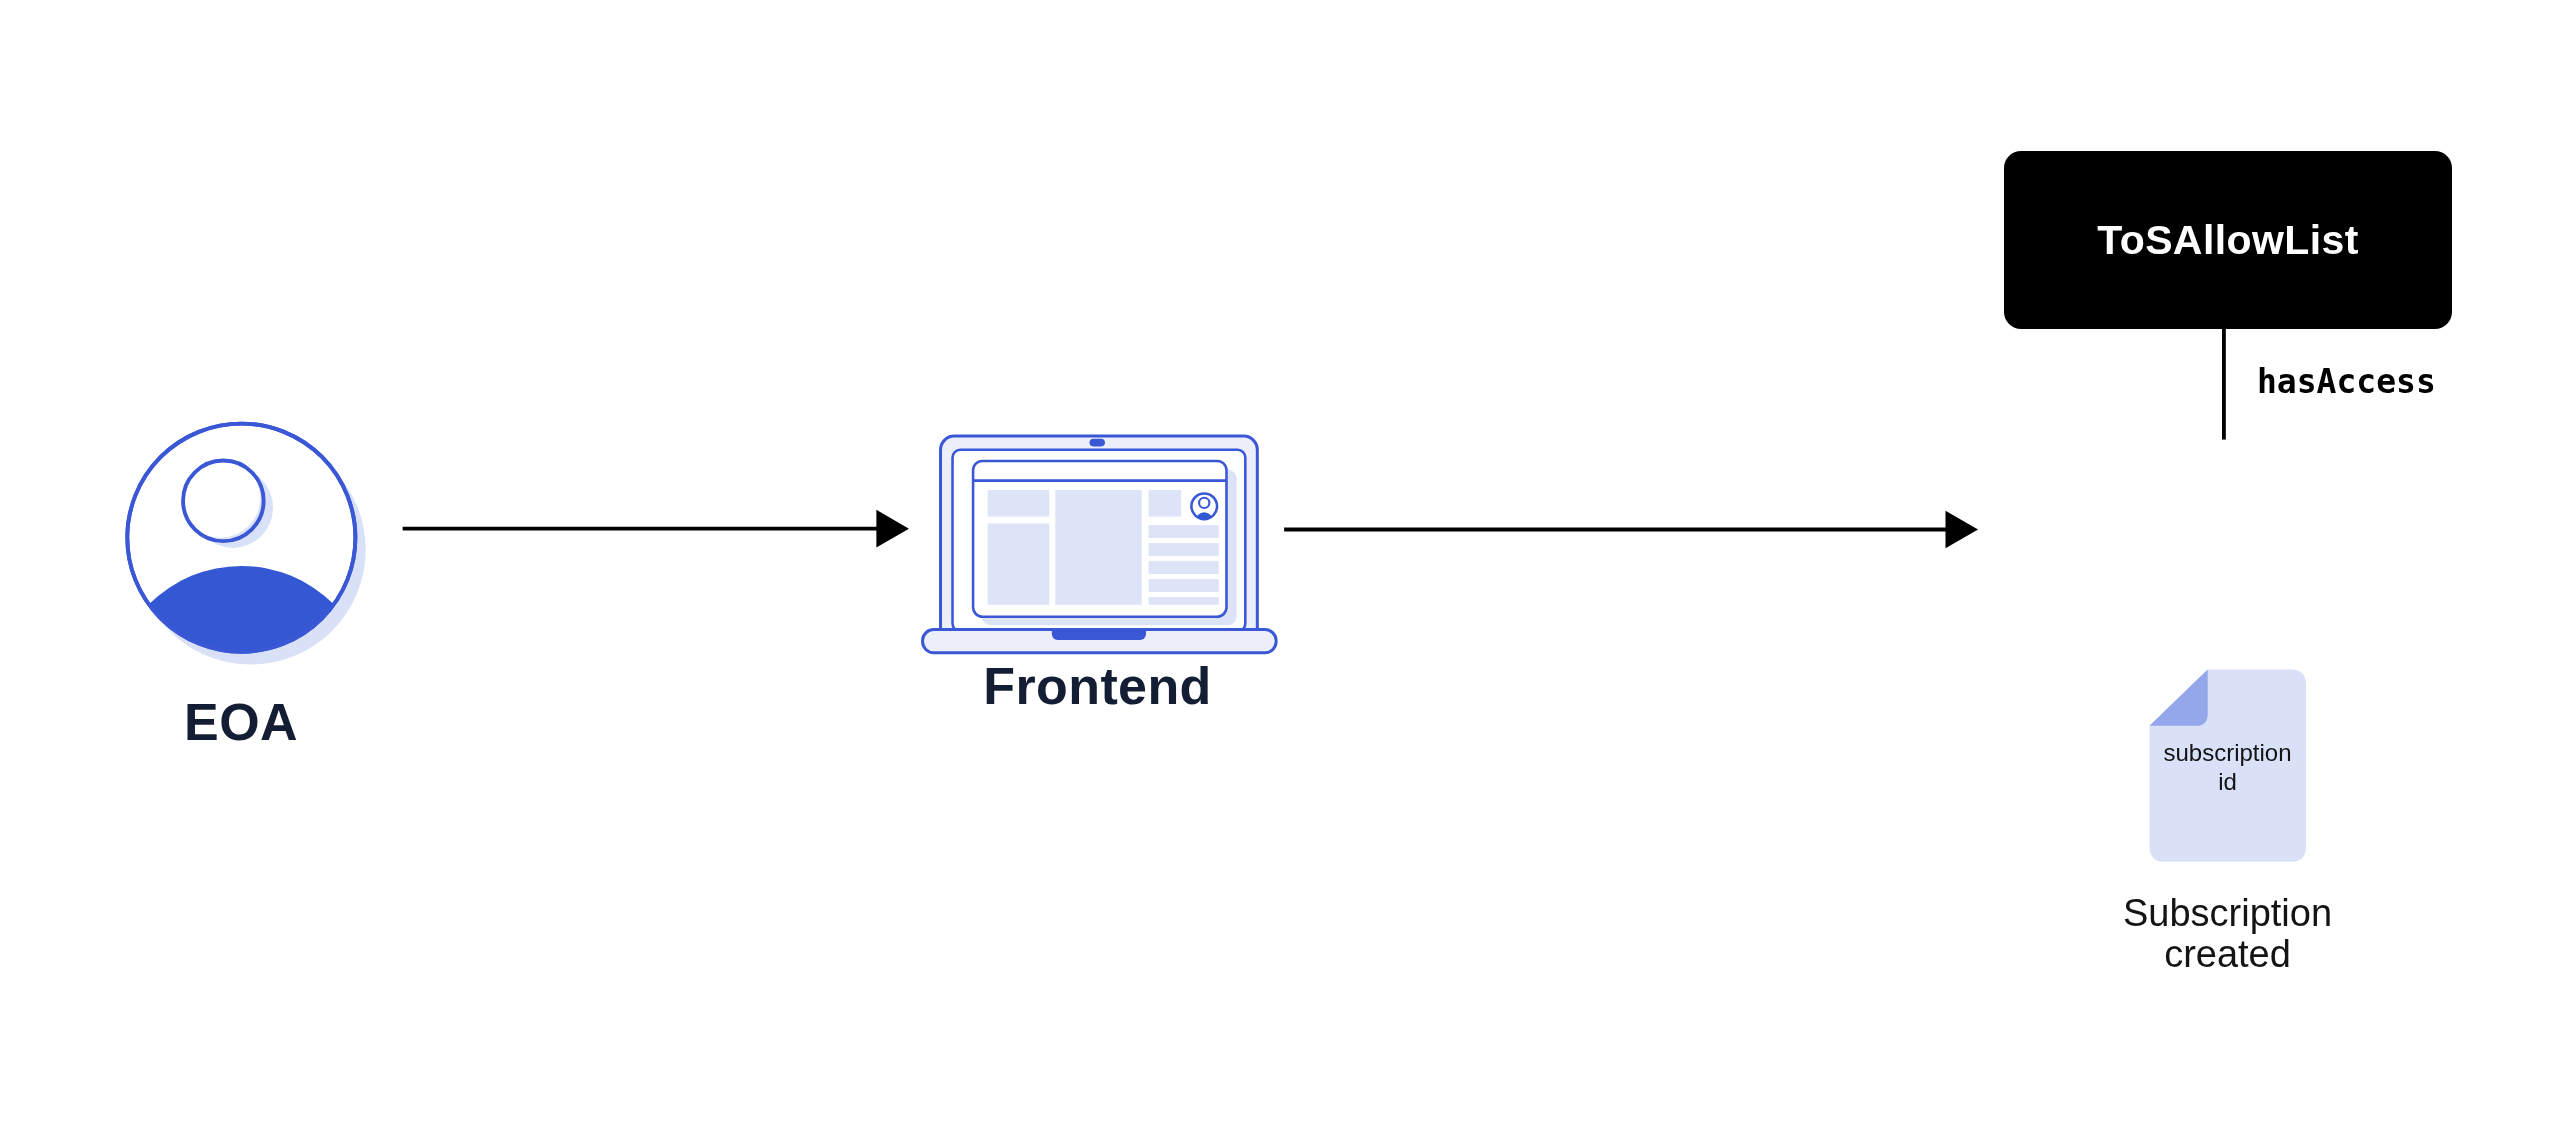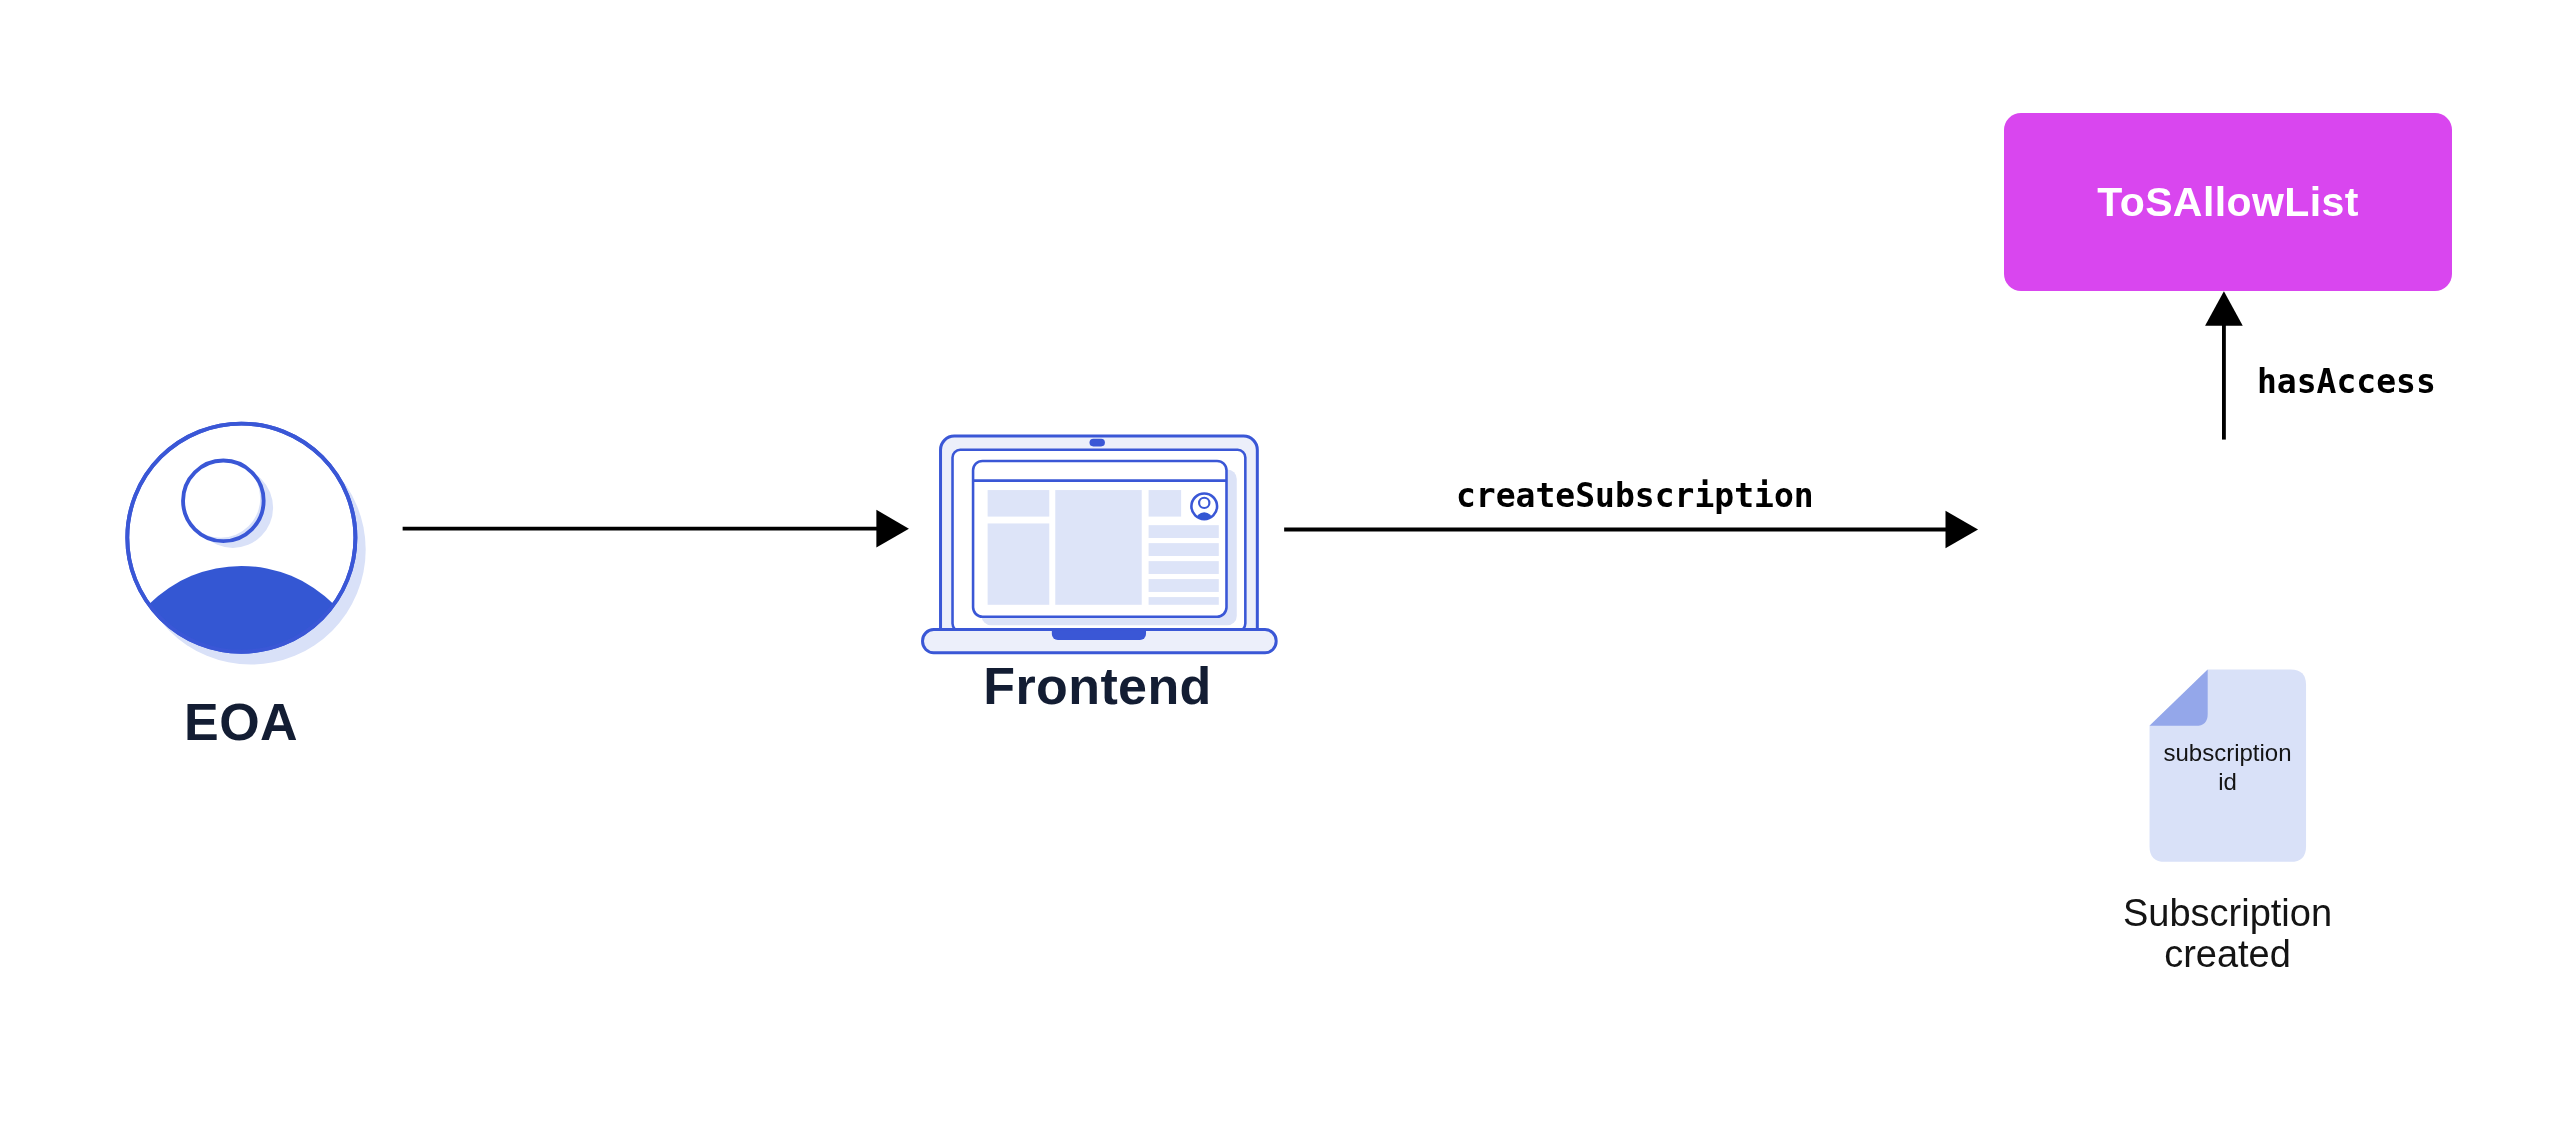--- a/index.html
+++ b/index.html
@@ -18,23 +18,23 @@
     font-weight:bold;
     font-size:52px;
     letter-spacing:0.4px;
     text-align:center;
     white-space:nowrap;
   }
   
   .contract-box{
     position:absolute;
     width:448px;
-    background:#d946ef;
+    background:#000000;
     border-radius:17px;
-    display:flex;align-items:center;justify-content:center;
+    display:flex;align-items:center;justify-content:center;margin-top:38px;
   }
   .contract-box .box-label{
     color:#ffffff;
     font-weight:bold;
     font-size:41px;
     letter-spacing:0.4px;
     white-space:nowrap;
   }
   
   .edge-label{
@@ -144,21 +144,20 @@
       <g clip-path="url(#miniAvatarClip)">
         <circle cx="1406" cy="608" r="10" fill="#3457d3"></circle>
       </g>
     </g>
 
     <rect x="1077" y="735" width="413" height="27" rx="13" fill="#eceffa" stroke="#3a57d6" stroke-width="3.5"></rect>
     <path d="M1228,736 h110 v4 a7,7 0 0 1 -7,7 h-96 a7,7 0 0 1 -7,-7 z" fill="#3a57d6"></path>
   </svg>
   <div class="abs node-label" style="left:969px;top:656px;width:257px">Frontend</div>
 
-  <div class="edge-label" style="left:1456px;top:476px">createSubscription</div>
   <div class="edge-label" style="left:2257px;top:362px">hasAccess</div>
 
   <div class="contract-box" style="left:2004px;top:113px;height:178px">
     <span class="box-label">ToSAllowList</span>
   </div>
 
 
   <svg class="abs" style="left:2146px;top:666px" width="167" height="201" viewBox="2505 778 195 235">
 
     <path d="M2577,782 H2674 Q2692,782 2692,800 V989 Q2692,1007 2674,1007 H2527 Q2509,1007 2509,989 V848 Z" fill="#d9e1f8"></path>

